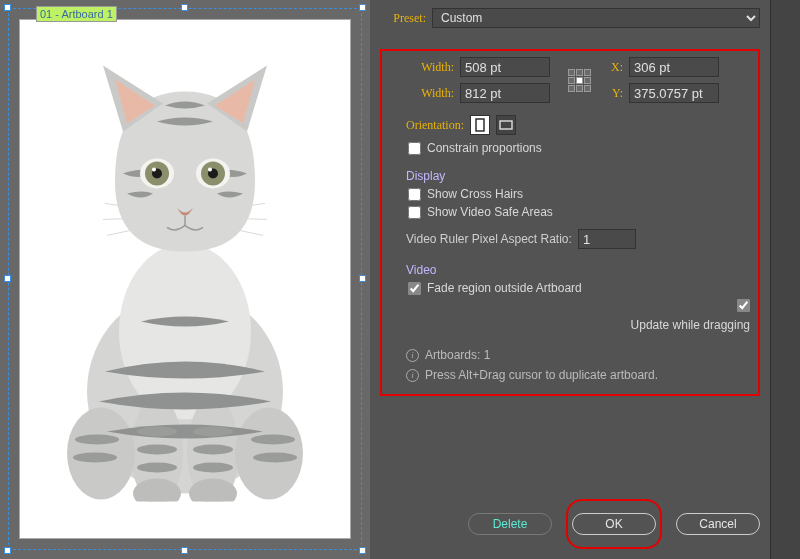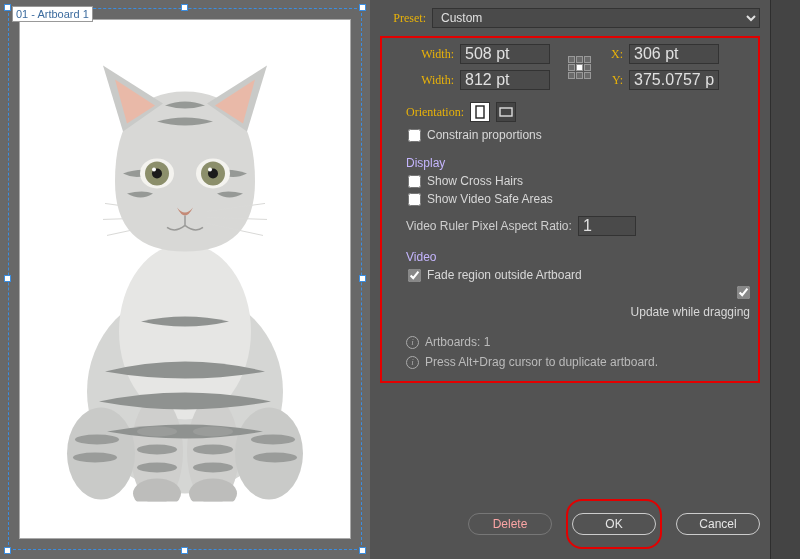--- a/index.html
+++ b/index.html
@@ -3,21 +3,21 @@
 <meta charset="utf-8">
 <style>
   * { box-sizing: border-box; margin: 0; padding: 0; font-family: "Segoe UI", Arial, sans-serif; }
   body { width: 800px; height: 559px; background: #535353; overflow: hidden; position: relative; }
 
   
   .workspace { position: absolute; left: 0; top: 0; width: 370px; height: 559px; background: #686868; }
   .artboard-outer { position: absolute; left: 8px; top: 8px; width: 354px; height: 542px; }
   .artboard-border { position: absolute; left: 0; top: 0; width: 100%; height: 100%; border: 1px dashed #3b8de0; }
   .artboard { position: absolute; left: 12px; top: 12px; width: 330px; height: 518px; background: #ffffff; box-shadow: 0 0 0 1px #aaa; }
-  .artboard-label { position: absolute; left: 4px; top: -2px; background: #ffffff; color: #3b6b9e; font-size: 11px; padding: 1px 3px; border: 1px solid #999; z-index: 2; }
+  .artboard-label { position: absolute; left: 28px; top: -2px; background: #bef264; color: #3b6b9e; font-size: 11px; padding: 1px 3px; border: 1px solid #999; z-index: 2; }
   .handle { position: absolute; width: 7px; height: 7px; background: #fff; border: 1px solid #3b8de0; }
   .h-tl { left: -4px; top: -4px; }
   .h-tr { right: -4px; top: -4px; }
   .h-bl { left: -4px; bottom: -4px; }
   .h-br { right: -4px; bottom: -4px; }
   .h-tm { left: 50%; top: -4px; margin-left:-4px; }
   .h-bm { left: 50%; bottom: -4px; margin-left:-4px; }
   .h-ml { left: -4px; top: 50%; margin-top:-4px;}
   .h-mr { right: -4px; top: 50%; margin-top:-4px;}
 
@@ -25,45 +25,45 @@
   .panel { position: absolute; left: 370px; top: 0; right: 0; bottom: 0; background: #535353; color: #d8d8d8; font-size: 12px; }
   .right-strip { position: absolute; right: 0; top: 0; width: 30px; height: 100%; background: #444; border-left: 1px solid #2e2e2e; }
   .panel-inner { position: absolute; left: 0; top: 0; right: 30px; bottom: 0; padding: 8px 10px 60px 10px; }
   .row { display: flex; align-items: center; margin-bottom: 6px; gap: 6px; }
   .label { text-align: right; color: #eab308; font-family: Liberation Serif, serif; }
   .lbl-preset { width: 46px; }
   .lbl-wh { width: 64px; }
   .lbl-video { color: #cfcfcf; }
 
   select.preset { flex: 1; background: #4a4a4a; border: 1px solid #333; color: #e0e0e0; height: 20px; font-size: 12px; padding: 0 4px; }
-  input.val { background: #4a4a4a; border: 1px solid #333; color: #e0e0e0; height: 20px; width: 90px; font-size: 16px; padding: 0 4px; }
+  input.val { background: #4a4a4a; border: 1px solid #333; color: #e0e0e0; height: 20px; width: 90px; font-size: 13px; padding: 0 4px; }
   input.val.sm { width: 58px; }
 
-  .section-red { border: 2px solid #e30000; padding: 6px 8px 10px 8px; margin-top: 8px; }
+  .section-red { border: 2px solid #e30000; padding: 6px 8px 10px 8px; margin-top: 21px; }
 
   .refgrid { display: grid; grid-template-columns: repeat(3, 7px); grid-template-rows: repeat(3,7px); gap: 1px; }
   .refgrid div { width:7px; height:7px; background:#6a6a6a; border:1px solid #999; }
   .refgrid div.sel { background:#fff; }
 
   .orient-btn { width: 20px; height: 20px; border:1px solid #333; background:#444; display:inline-flex; align-items:center; justify-content:center; cursor:pointer; }
   .orient-btn.active { background:#fff; color:#000; }
 
   .check-row { display:flex; align-items:flex-end; gap:6px; margin: 4px 0 4px 18px; }
   .check-row.inset { margin-left: 40px; flex-direction: column; }
   input[type=checkbox] { accent-color:#888; width:13px; height:13px; }
 
   .section-title { color:#c4b5fd; margin: 14px 0 4px 16px; }
 
   .info-row { display:flex; align-items:center; gap:6px; margin: 6px 0 2px 16px; color:#bbb; }
   .info-icon { width:13px; height:13px; border:1.3px solid #aaa; border-radius:50%; display:inline-flex; align-items:center; justify-content:center; font-size:9px; color:#aaa; font-style:italic; font-family: Georgia, serif; }
 
   
   .footer { position:absolute; bottom:10px; right:40px; display:flex; gap:14px; align-items:center; }
   .btn { width:84px; height:22px; border-radius:11px; background:transparent; border:1px solid #ccc; color:#e6e6e6; font-size:12px; cursor:pointer; text-align:center; line-height:20px; }
-  .btn-disabled { color:#fca5a5; border-color:#777; cursor:default; }
+  .btn-disabled { color:#5eead4; border-color:#777; cursor:default; }
   .ok-highlight { position: relative; display:inline-block; border:2.5px solid #e30000; border-radius: 16px; padding:12px 4px; }
 
   
   .cat-wrap { position:absolute; left:50%; top:50%; transform:translate(-50%,-49%); width: 280px; }
 </style>
 </head>
 <body>
 
 <div class="workspace">
   <div class="artboard-outer">

